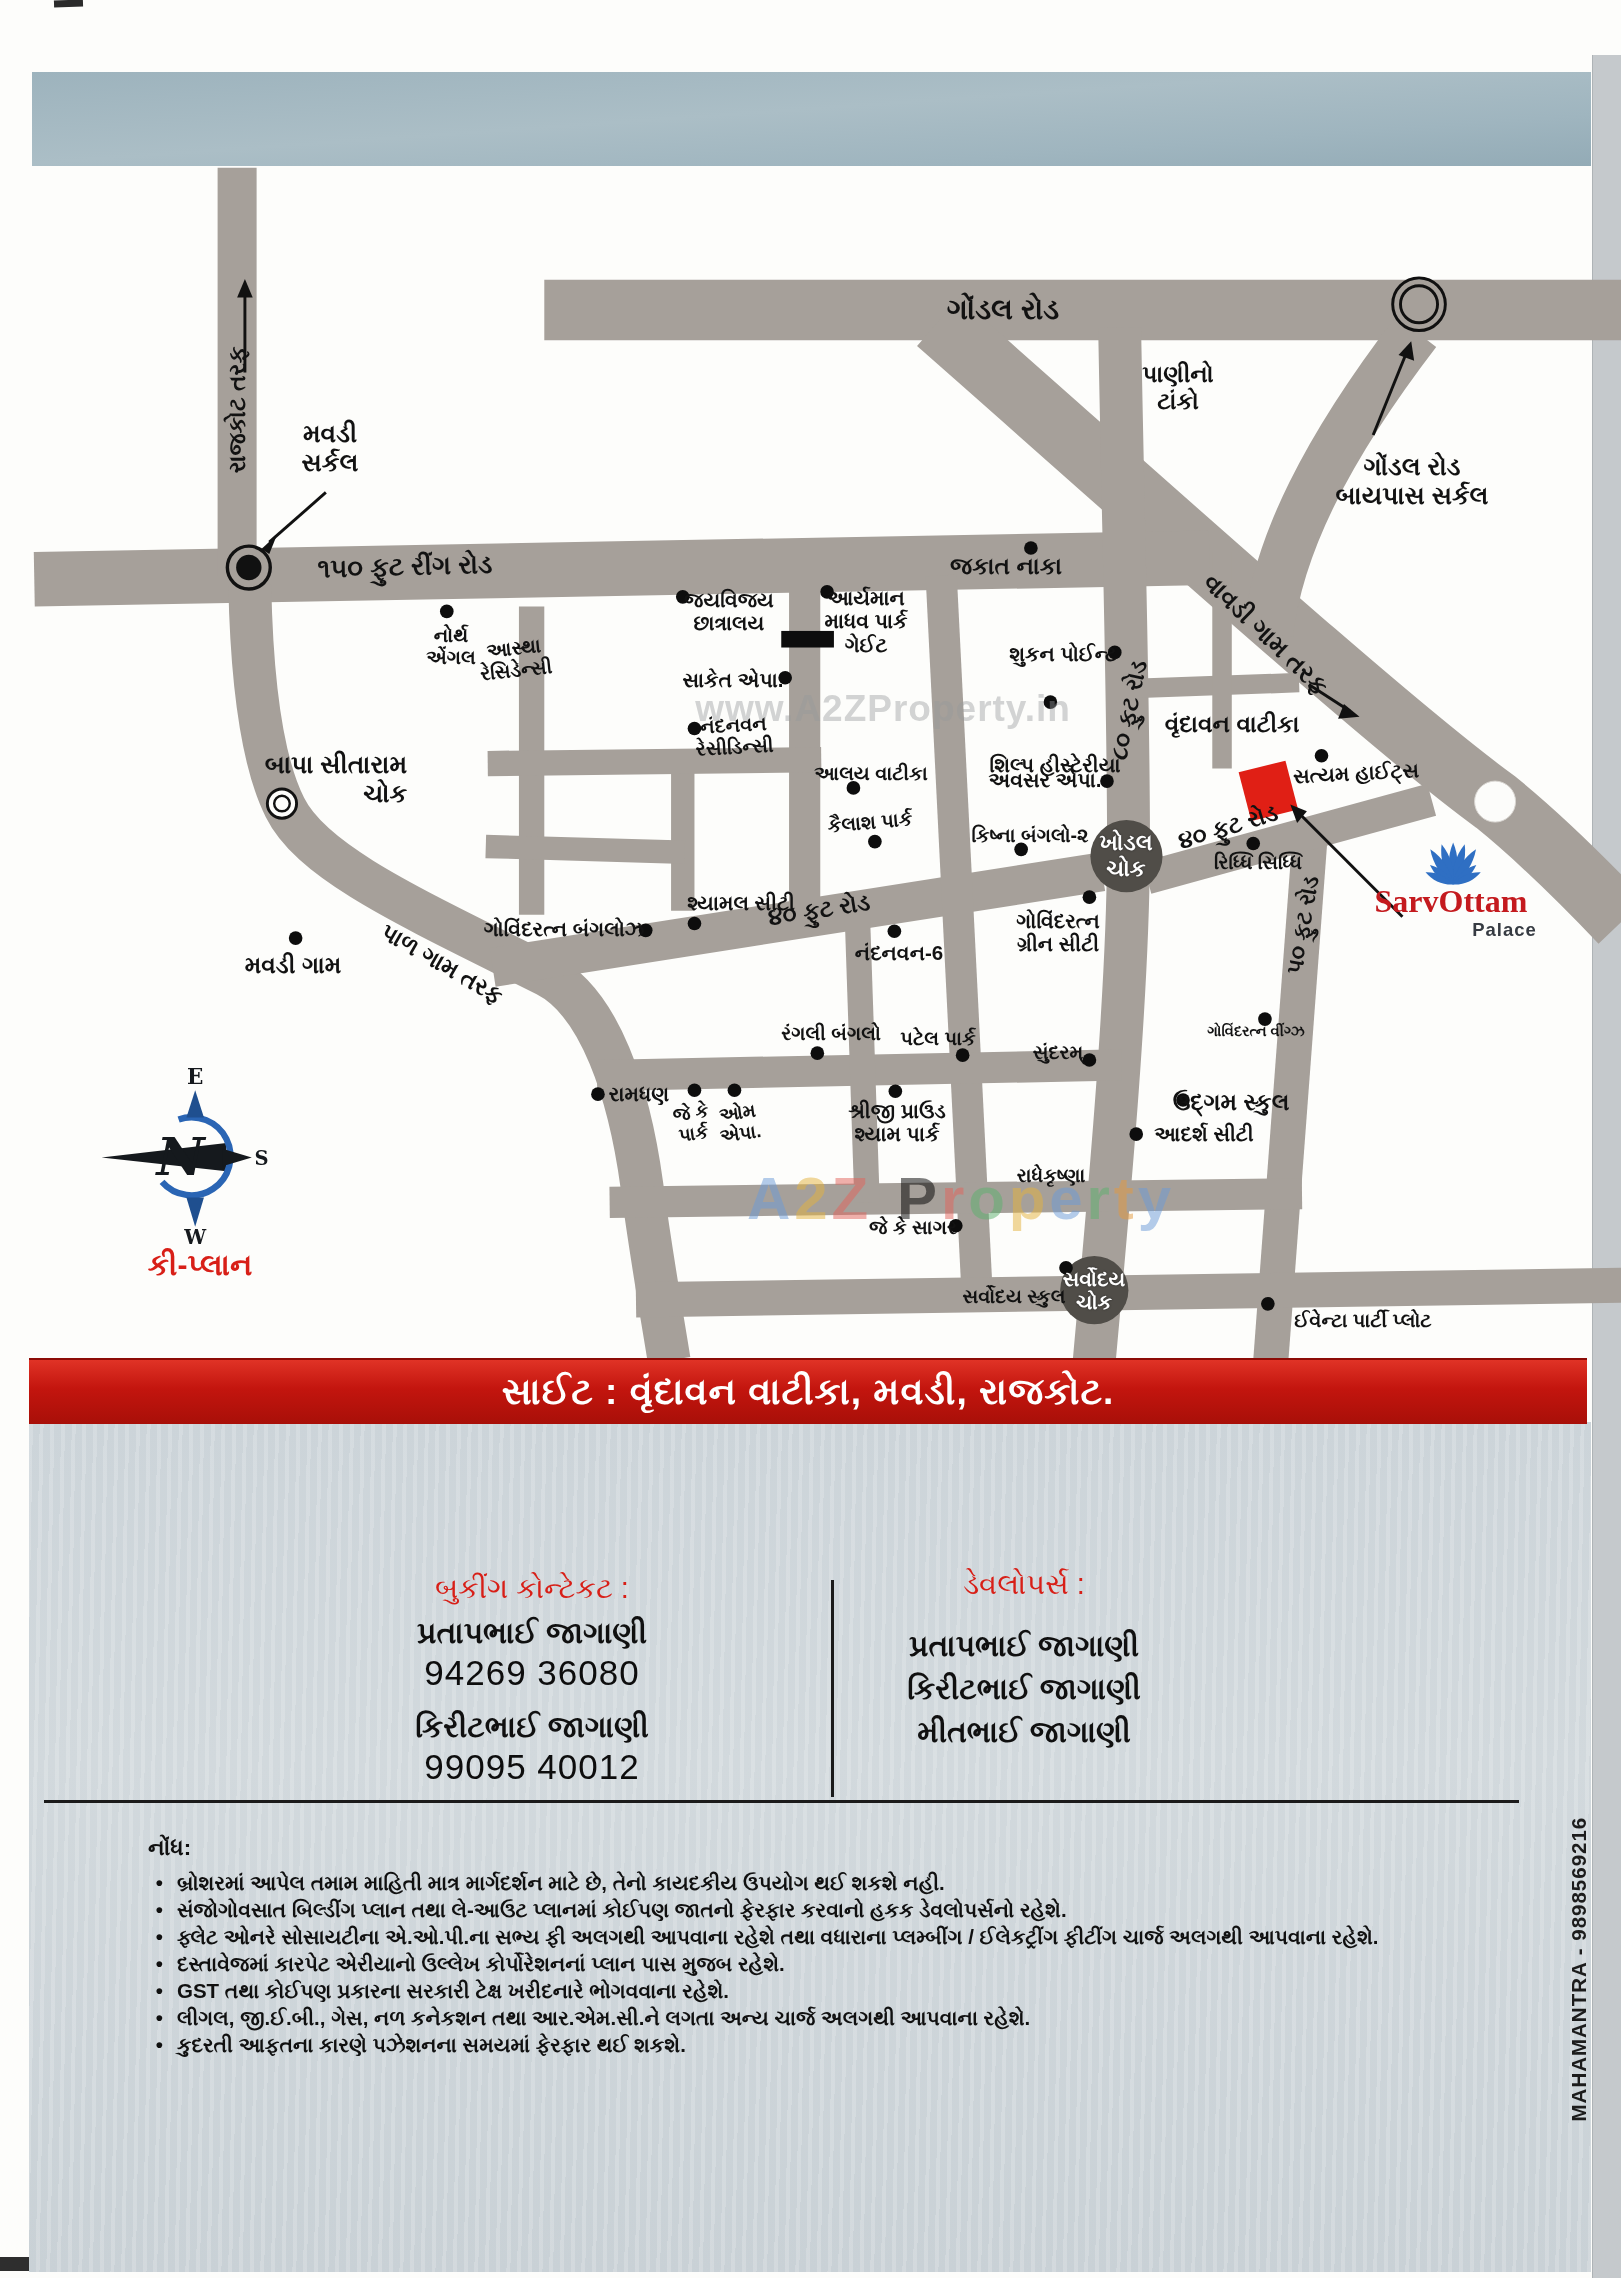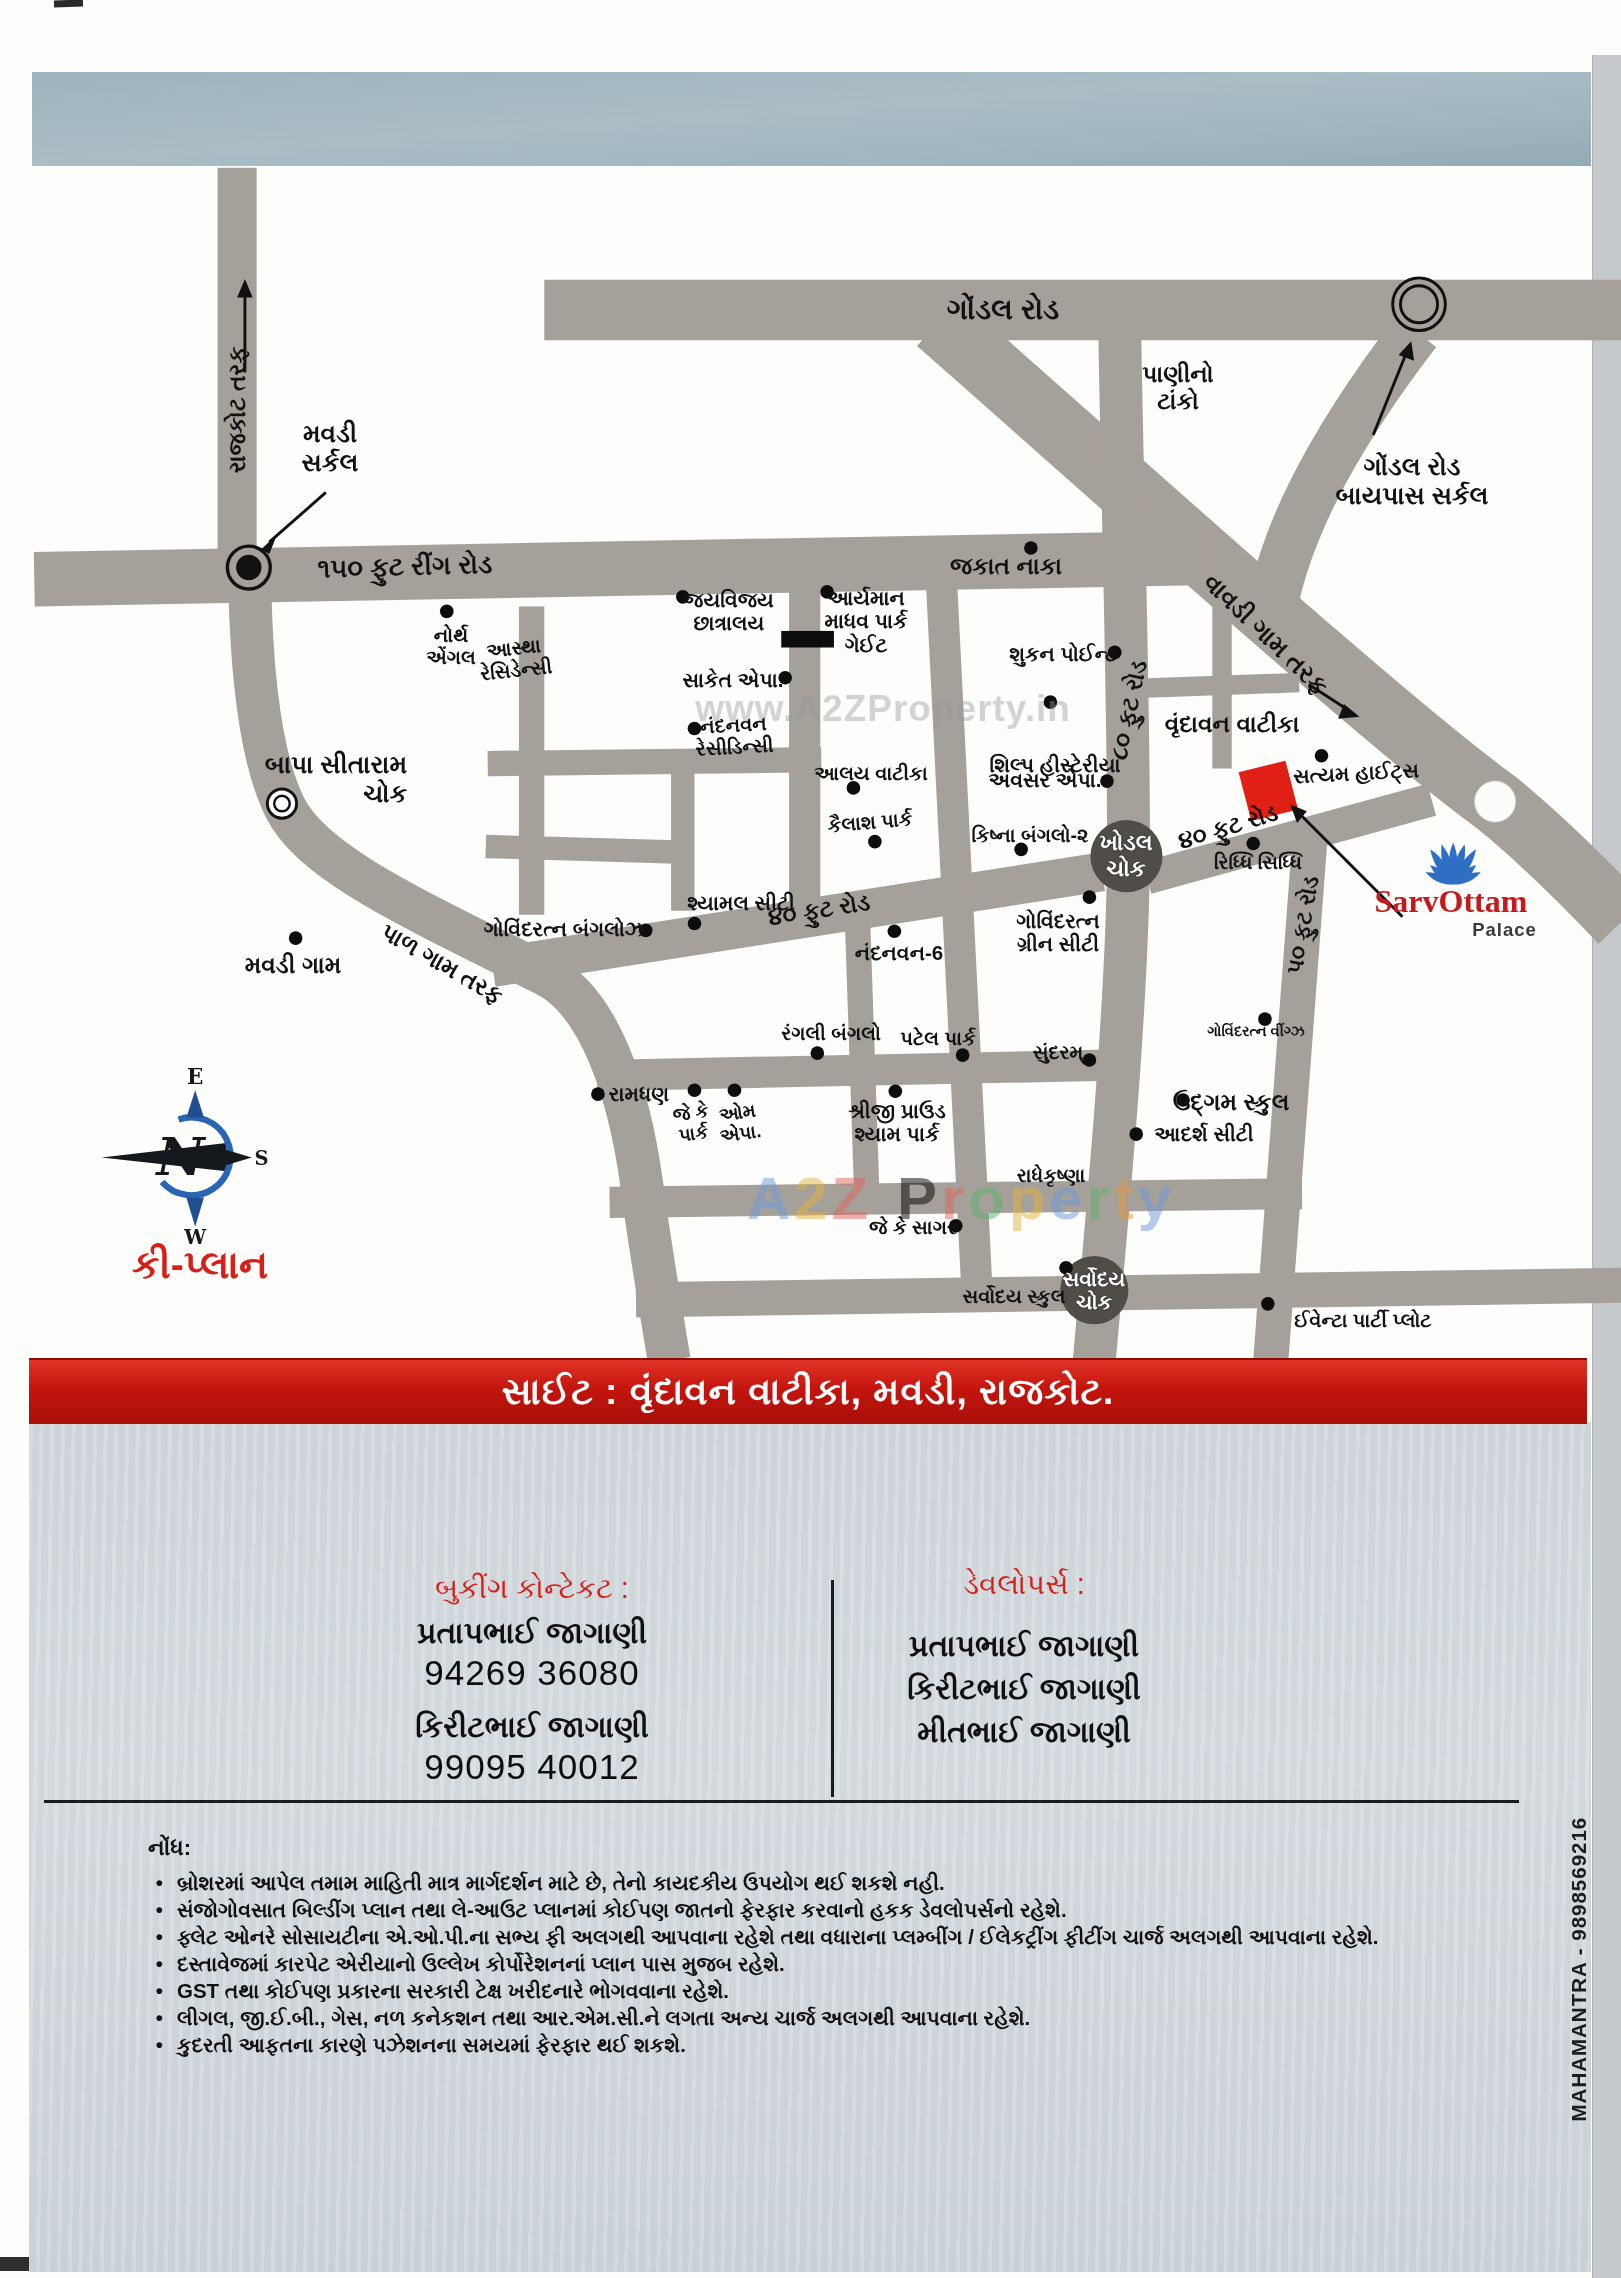--- a/index.html
+++ b/index.html
@@ -260,21 +260,21 @@
 એપા.</div>
   <div class="lbl" style="left:897px;top:1122px">શ્રીજી પ્રાઉડ
 શ્યામ પાર્ક</div>
   <div class="lbl" style="left:1231px;top:1102px;font-size:23.4px">ઉદ્ગમ સ્કુલ</div>
   <div class="lbl" style="left:1204px;top:1134px">આદર્શ સીટી</div>
   <div class="lbl" style="left:1051px;top:1175px;font-size:19.5px">રાધેકૃષ્ણા</div>
   <div class="lbl" style="left:913px;top:1227px;font-size:19.5px">જે કે સાગર</div>
   <div class="lbl" style="left:1014px;top:1296px;font-size:19.5px">સર્વોદય સ્કુલ</div>
   <div class="lbl" style="left:1363px;top:1320px;font-size:19.5px">ઈવેન્ટા પાર્ટી પ્લોટ</div>
 
-  <div class="lbl red" style="left:200px;top:1265px;font-size:39px">કી-પ્લાન</div>
+  <div class="lbl red" style="left:200px;top:1265px;font-size:30px">કી-પ્લાન</div>
   <div class="abs logo-name">SarvOttam</div>
   <div class="abs logo-sub">Palace</div>
 
   <div class="abs banner">
     <div class="t">સાઈટ : વૃંદાવન વાટીકા, મવડી, રાજકોટ.</div>
   </div>
 
   <div class="abs contact" style="left:332px;top:1572px;width:400px;">
     <div class="h red">બુકીંગ કોન્ટેકટ :</div>
     <div class="nm">પ્રતાપભાઈ જાગાણી</div>

